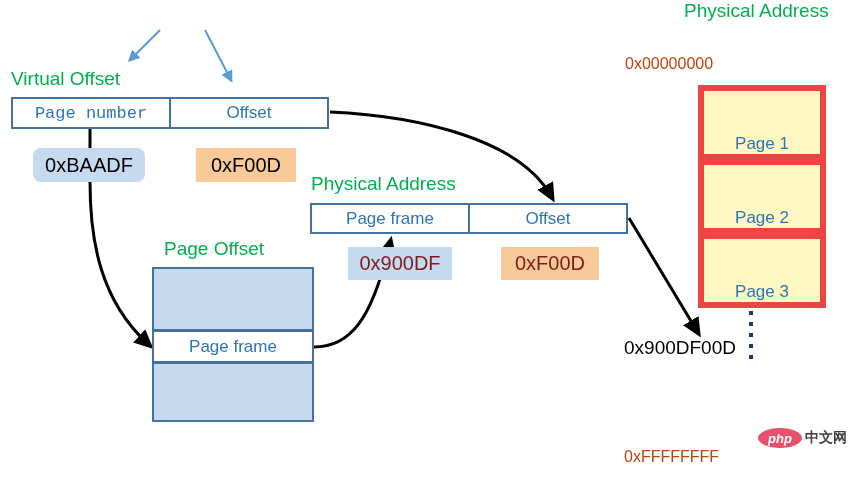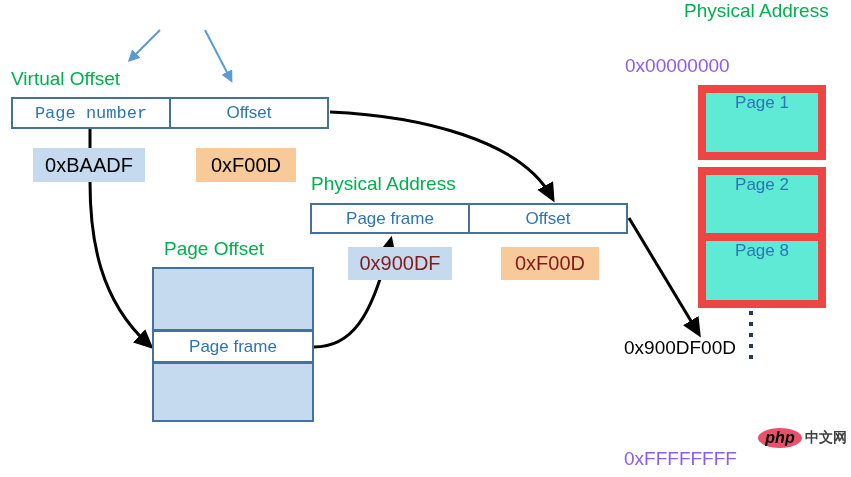--- a/index.html
+++ b/index.html
@@ -25,22 +25,22 @@
     font-size: 19px;
     letter-spacing: 0px;
     white-space: nowrap;
   }
   .section-title {
     color: #00b04f;
     font-size: 19px;
     white-space: nowrap;
   }
   .addr-blue {
-    color: #8b5cf6;
-    font-size: 19px;
+    color: #c2410c;
+    font-size: 16px;
     white-space: nowrap;
   }
   .box-label {
     color: #2e75b6;
     font-size: 17px;
     white-space: nowrap;
   }
   .chip {
     font-size: 20px;
     white-space: nowrap;
@@ -72,25 +72,25 @@
   }
   .pt-cell-white {
     border: 2px solid #44719e;
     background: #ffffff;
     box-sizing: border-box;
     display: flex;
     align-items: center;
     justify-content: center;
   }
   .mem-page {
-    border: 8px solid #ef4444;
-    background: #5eead4;
-    box-sizing: border-box;
-    display: flex;
-    align-items: flex-start;
+    border: 6px solid #ef4444;
+    background: #fef9c3;
+    box-sizing: border-box;
+    display: flex;
+    align-items: flex-end;
     justify-content: center;
   }
   svg.overlay {
     position: absolute;
     left: 0; top: 0;
     width: 851px;
     height: 477px;
     pointer-events: none;
   }
   
@@ -98,24 +98,24 @@
     position: absolute;
     display: flex;
     align-items: center;
     gap: 3px;
   }
   .wm-ellipse {
     width: 44px; height: 20px;
     border-radius: 50%;
     background: #e8506b;
     display: flex; align-items: center; justify-content: center;
-    color: #000000;
+    color: #ffffff;
     font-style: italic;
     font-weight: bold;
-    font-size: 16px;
+    font-size: 13px;
   }
   .wm-cn {
     color: #404040;
     font-size: 14px;
     font-weight: bold;
     white-space: nowrap;
   }
   .dots-col {
     display: flex;
     flex-direction: column;
@@ -160,21 +160,21 @@
 
   <div class="abs section-title" style="left:11px; top:68px;">Virtual Offset</div>
 
   <div class="abs field-box" style="left:11px; top:97px; width:160px; height:32px;font-family:Liberation Mono, monospace;">
     <span class="box-label">Page number</span>
   </div>
   <div class="abs field-box" style="left:169px; top:97px; width:160px; height:32px;">
     <span class="box-label">Offset</span>
   </div>
 
-  <div class="abs chip chip-blue-bg chip-text-black" style="left:33px; top:148px; width:112px; height:34px;">0xBAADF</div>
+  <div class="abs chip chip-blue-bg chip-text-black" style="left:33px; top:148px; width:112px; height:34px;border-radius:8px;">0xBAADF</div>
 
   <div class="abs chip chip-orange-bg chip-text-black" style="left:196px; top:148px; width:100px; height:34px;">0xF00D</div>
 
   <div class="abs section-title" style="left:311px; top:173px;">Physical Address</div>
 
   <div class="abs field-box" style="left:310px; top:203px; width:160px; height:31px;">
     <span class="box-label">Page frame</span>
   </div>
   <div class="abs field-box" style="left:468px; top:203px; width:160px; height:31px;">
     <span class="box-label">Offset</span>
@@ -196,25 +196,25 @@
     <span class="box-label"></span>
   </div>
 
   <div class="abs section-title" style="left:684px; top:0px;">Physical Address</div>
 
   <div class="abs addr-blue" style="left:625px; top:55px;">0x00000000</div>
 
   <div class="abs mem-page" style="left:698px; top:85px; width:128px; height:75px;">
     <span class="box-label">Page 1</span>
   </div>
-  <div class="abs mem-page" style="left:698px; top:167px; width:128px; height:75px;">
+  <div class="abs mem-page" style="left:698px; top:159px; width:128px; height:75px;">
     <span class="box-label">Page 2</span>
   </div>
   <div class="abs mem-page" style="left:698px; top:233px; width:128px; height:75px;">
-    <span class="box-label">Page 8</span>
+    <span class="box-label">Page 3</span>
   </div>
 
   <div class="abs dots-col" style="left:748px; top:311px; width:6px; height:48px;">
     <div class="dot"></div>
       <div class="dot"></div>
       <div class="dot"></div>
     <div class="dot"></div>
       <div class="dot"></div>
   </div>
 

